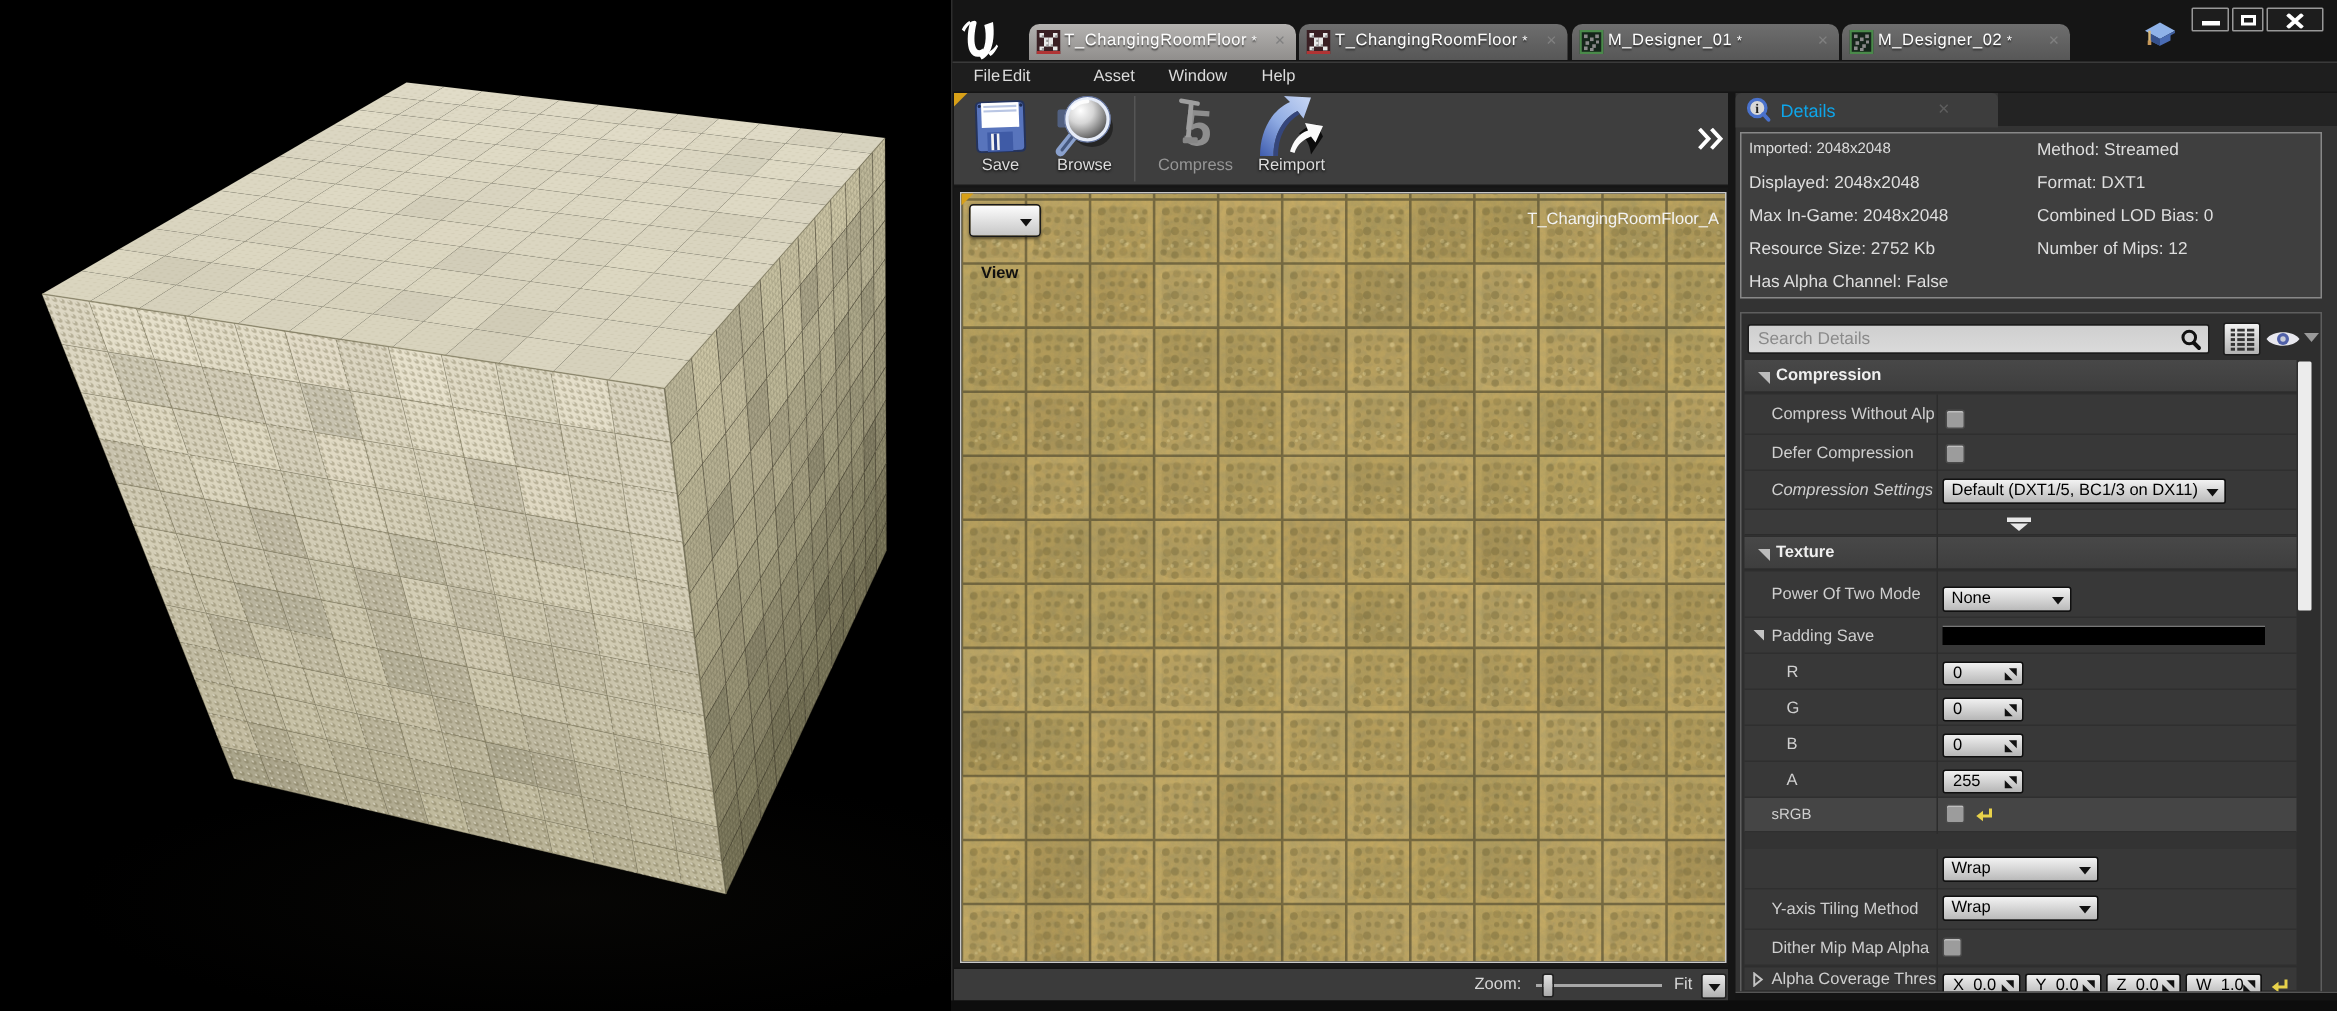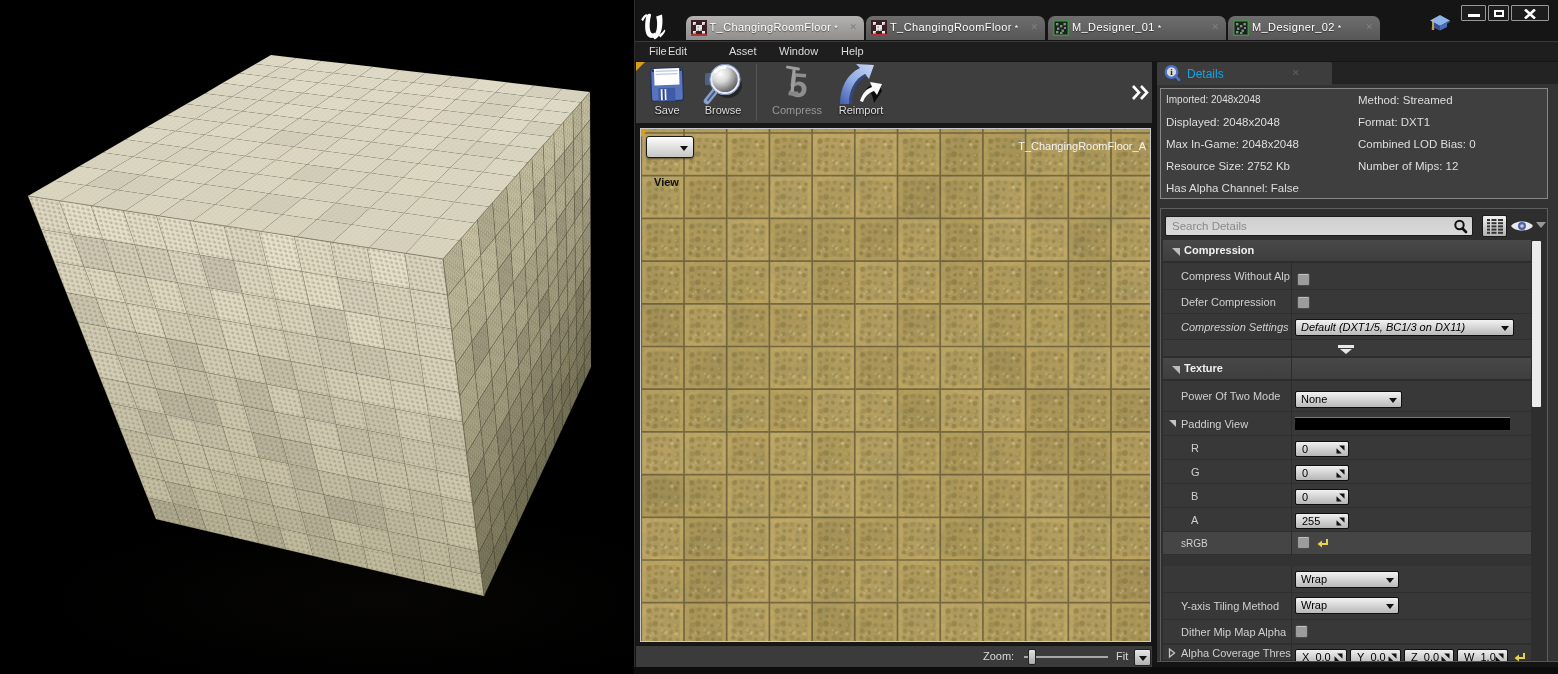--- a/index.html
+++ b/index.html
@@ -954,35 +954,35 @@
     <span class="ct">Compression</span>
   </div>
 <div class="row" style="top:263px;height:27px;background:#383838;border-bottom:1px solid #2f2f2f;"></div>
 <div class="abs" style="left:1181px;top:263px;color:#cfcfcf;font-size:11px;line-height:27px;white-space:nowrap;">Compress Without Alp</div>
 <div class="cb" style="left:1297px;top:273px;"></div>
 <div class="row" style="top:290px;height:24px;background:#383838;border-bottom:1px solid #2f2f2f;"></div>
 <div class="abs" style="left:1181px;top:290px;color:#cfcfcf;font-size:11px;line-height:24px;white-space:nowrap;">Defer Compression</div>
 <div class="cb" style="left:1297px;top:296px;"></div>
 <div class="row" style="top:314px;height:26px;background:#383838;border-bottom:1px solid #2f2f2f;"></div>
 <div class="abs" style="left:1181px;top:314px;color:#cfcfcf;font-size:11px;line-height:26px;white-space:nowrap;font-style:italic;">Compression Settings</div>
-<div class="ddn" style="left:1295px;top:319px;width:219px;font-style:italic;">Default (DXT1/5, BC1/3 on DX11)<span class="car"></span></div>
+<div class="ddn" style="left:1295px;top:319px;width:189px;">Default (DXT1/5, BC1/3 on DX11)<span class="car"></span></div>
 <div class="row" style="top:340px;height:17px;background:#3a3a3a;border-bottom:1px solid #2c2c2c;"></div>
 <div class="abs" style="left:1338px;top:345px;width:16px;height:2.5px;background:#e8e8e8;"></div>
 <div class="abs" style="left:1340px;top:349px;width:0;height:0;border-left:6px solid transparent;border-right:6px solid transparent;border-top:5px solid #e8e8e8;"></div>
 <div class="cathdr" style="top:358px;padding-left:29px;">
     <svg style="position:absolute;left:8px;top:7px;" width="10" height="10" viewBox="0 0 10 10">
       <path d="M1,1 L9,1 L9,9 Z" fill="#bcbcbc"></path>
     </svg>
     <span class="ct">Texture</span>
   </div>
 <div class="row" style="top:381px;height:31px;background:#383838;border-bottom:1px solid #2f2f2f;"></div>
 <div class="abs" style="left:1181px;top:381px;color:#cfcfcf;font-size:11px;line-height:31px;white-space:nowrap;">Power Of Two Mode</div>
-<div class="ddn" style="left:1295px;top:391px;width:107px;">None<span class="car"></span></div>
+<div class="ddn" style="left:1295px;top:391px;width:86px;">None<span class="car"></span></div>
 <div class="row" style="top:412px;height:24px;background:#383838;border-bottom:1px solid #2f2f2f;"></div>
-<div class="abs" style="left:1181px;top:412px;color:#cfcfcf;font-size:11px;line-height:24px;white-space:nowrap;">Padding View</div>
+<div class="abs" style="left:1181px;top:412px;color:#cfcfcf;font-size:11px;line-height:24px;white-space:nowrap;">Padding Save</div>
 <svg class="abs" style="left:1168px;top:419px;" width="9" height="9" viewBox="0 0 9 9">
     <path d="M1,1 L8,1 L8,8 Z" fill="#c4c4c4"></path>
   </svg>
 <div class="abs" style="left:1295px;top:417px;width:215px;height:13px;background:#000;border-top:1px solid #777;"></div>
 <div class="row" style="top:436px;height:24px;background:#383838;border-bottom:1px solid #2f2f2f;"></div>
 <div class="abs" style="left:1181px;top:436px;color:#cfcfcf;font-size:11px;line-height:24px;white-space:nowrap;"><span style="margin-left:10px;">R</span></div>
 <div class="spin" style="left:1295px;top:441px;width:54px;">0<svg style="position:absolute;right:3px;top:3px;" width="9" height="9" viewBox="0 0 9 9">
       <path d="M3.2,0.5 L8.5,0.5 L8.5,5.8 Z" fill="#111"></path>
       <path d="M0.5,3.2 L0.5,8.5 L5.8,8.5 Z" fill="#111"></path>
     </svg></div>

